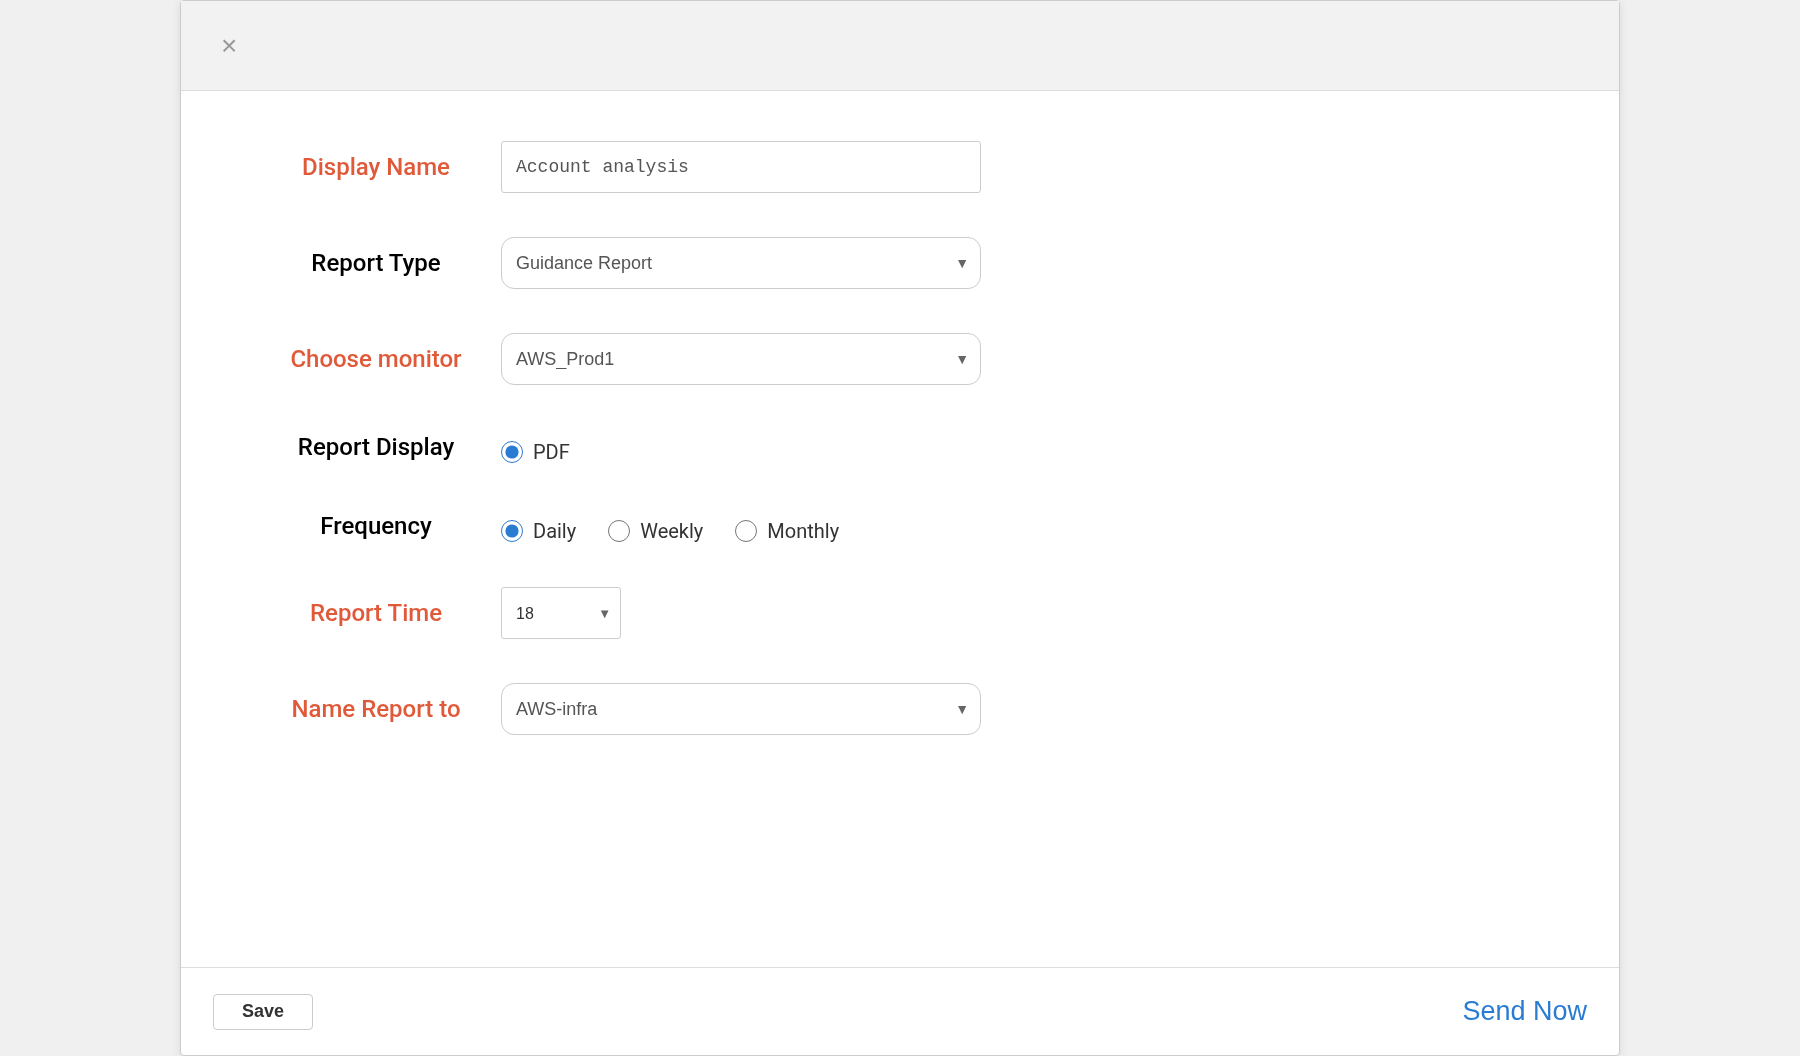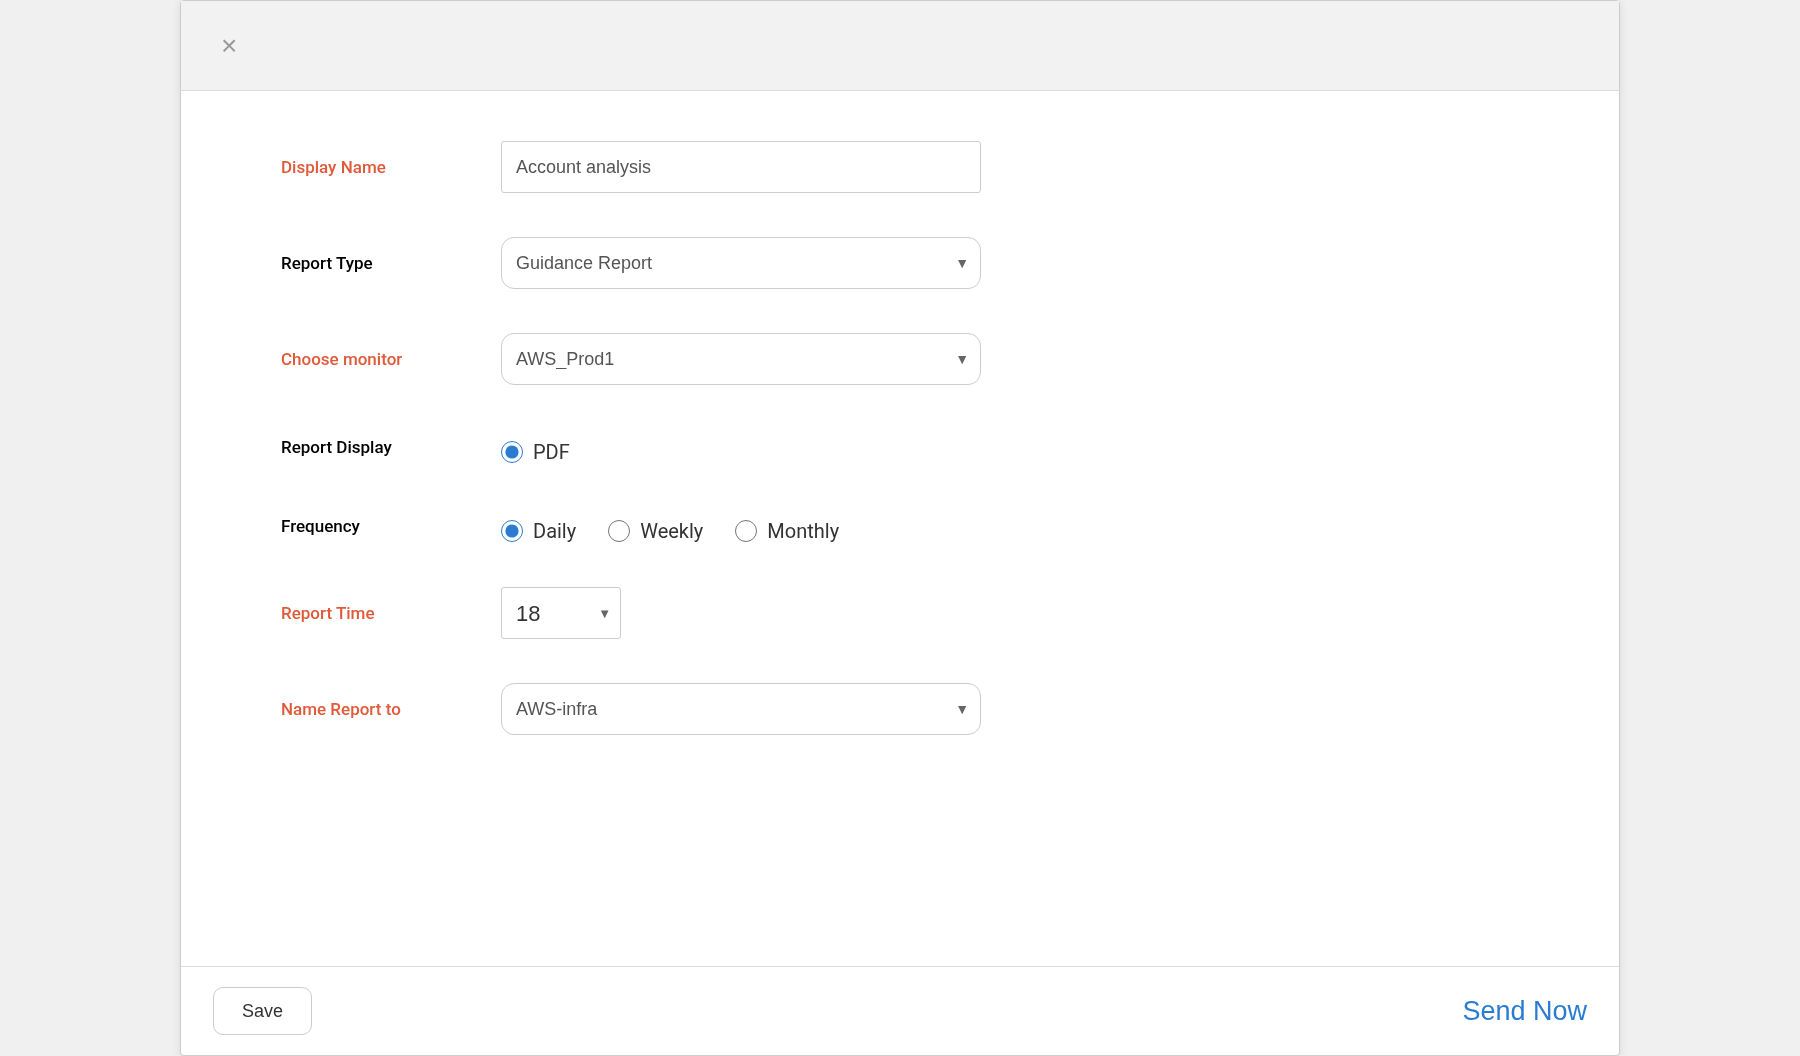--- a/index.html
+++ b/index.html
@@ -83,23 +83,23 @@
     }
 
     .form-row {
       display: flex;
       align-items: center;
       margin-bottom: 44px;
     }
 
     .form-label {
       width: 220px;
-      text-align: left;
+      text-align: center;
       padding-right: 30px;
-      font-size: 17px;
+      font-size: 24px;
       font-weight: 500;
       flex-shrink: 0;
     }
 
     .form-label.required {
       color: #e05a3a;
     }
 
     .form-label.normal {
       color: #000000;
@@ -113,20 +113,21 @@
     .text-input {
       width: 100%;
       height: 52px;
       border: 1px solid #cccccc;
       border-radius: 3px;
       padding: 0 14px;
       font-size: 18px;
       color: #555555;
       outline: none;
       background: #fff;
+      font-family: Liberation Mono, monospace;
     }
 
     .select-wrapper {
       position: relative;
       width: 100%;
     }
 
     .select-input {
       width: 100%;
       height: 52px;
@@ -182,21 +183,21 @@
       position: relative;
       width: 120px;
     }
 
     .time-select {
       width: 100%;
       height: 52px;
       border: 1px solid #cccccc;
       border-radius: 3px;
       padding: 0 14px;
-      font-size: 22px;
+      font-size: 16px;
       color: #333333;
       outline: none;
       background: #fff;
       appearance: none;
       -webkit-appearance: none;
       cursor: pointer;
     }
 
     .time-select-arrow {
       position: absolute;
@@ -211,29 +212,29 @@
     .dialog-footer {
       border-top: 1px solid #dddddd;
       padding: 20px 32px;
       display: flex;
       align-items: center;
       justify-content: space-between;
       min-height: 88px;
     }
 
     .save-button {
-      height: 48px;
+      height: 36px;
       padding: 0 28px;
       border: 1px solid #cccccc;
-      border-radius: 10px;
+      border-radius: 4px;
       background: #ffffff;
       font-size: 18px;
       color: #333333;
       cursor: pointer;
-      font-weight: 400;
+      font-weight: 700;
     }
 
     .send-now-button {
       background: none;
       border: none;
       font-size: 27px;
       color: #2a7bd2;
       cursor: pointer;
       font-weight: 400;
     }

